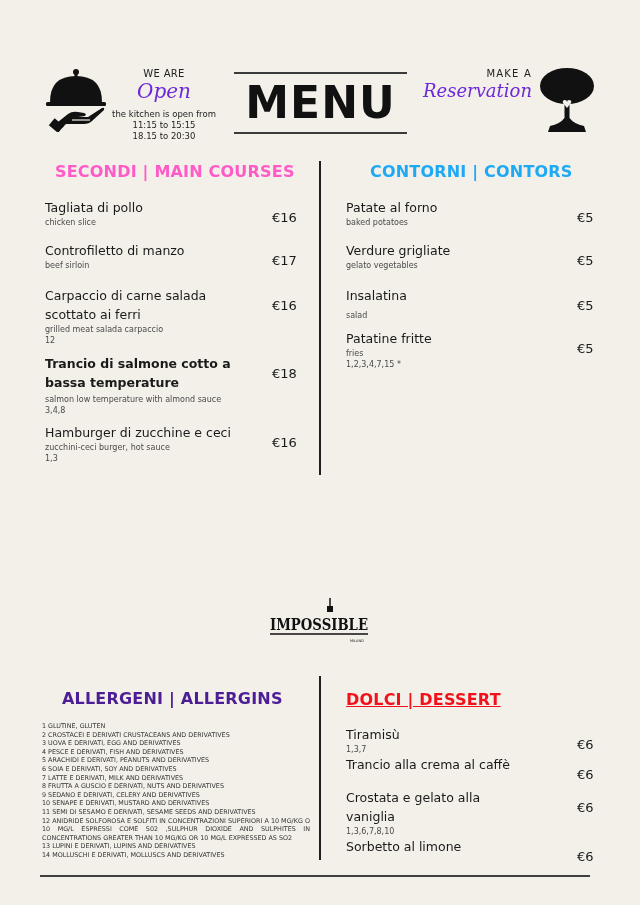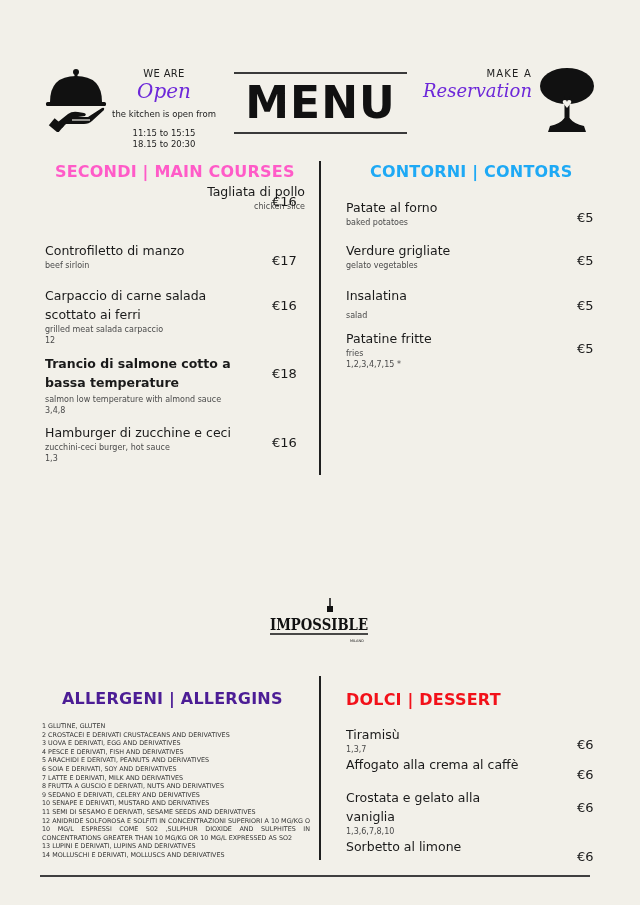--- a/index.html
+++ b/index.html
@@ -49,21 +49,21 @@
     <path d="M14 56 L24 48 Q28 45 34 46 L40 47 Q43 48 41 50 L34 51 L44 51 L58 42 Q61 41 60 44 L48 55 Q45 58 40 58 L22 58 L18 62 Z" fill="#111"></path>
     <rect x="8" y="54" width="9" height="12" transform="rotate(-50 12 60)" fill="#111"></rect>
     <line x1="28" y1="54" x2="46" y2="54" stroke="#f2f0e9" stroke-width="1.2"></line>
   </svg>
 </div>
 
 <div class="abs open-block">
   <div class="we-are">WE ARE</div>
   <div class="script open-word">Open</div>
   <div class="hours">the kitchen is open from</div>
-  <div class="hours" style="margin-top:8px">11:15 to 15:15</div>
+  <div class="hours" style="margin-top:0">11:15 to 15:15</div>
   <div class="hours" style="margin-top:0">18.15 to 20:30</div>
 </div>
 
 <div class="abs menu-box">
   <div class="menu-title">MENU</div>
 </div>
 
 <div class="abs res-block">
   <div class="make-a">MAKE A</div>
   <div class="script res-word">Reservation</div>
@@ -73,21 +73,21 @@
   <svg width="60" height="68" viewBox="0 0 60 68">
     <ellipse cx="29" cy="20" rx="27" ry="18" fill="#111"></ellipse>
     <rect x="26.5" y="30" width="5" height="24" fill="#111"></rect>
     <path d="M29 42 L25 37 Q24 34 27 34 Q29 34 29 36 Q29 34 31 34 Q34 34 33 37 Z" fill="#f2f0e9"></path>
     <path d="M26.5 52 Q22 58 12 60 L10 66 L48 66 L46 60 Q36 58 31.5 52 Z" fill="#111"></path>
   </svg>
 </div>
 
 <div class="abs section-title" style="left:55px; top:162px; color:#ff5bc8;">SECONDI | MAIN COURSES</div>
 
-<div class="item" style="left:45px; top:182px; width:260px;text-align:right;">
+<div class="item" style="left:45px; top:198px; width:260px;">
   <div class="item-name">Tagliata di pollo</div>
   <div class="item-desc">chicken slice</div>
   <div class="item-price" style="left:227px; top:0;">€16</div>
 </div>
 <div class="item" style="left:45px; top:241px; width:260px;">
   <div class="item-name">Controfiletto di manzo</div>
   <div class="item-desc">beef sirloin</div>
   <div class="item-price" style="left:227px; top:0;">€17</div>
 </div>
 <div class="item" style="left:45px; top:286px; width:260px;">
@@ -158,29 +158,29 @@
   <div>9 SEDANO E DERIVATI, CELERY AND DERIVATIVES</div>
   <div>10 SENAPE E DERIVATI, MUSTARD AND DERIVATIVES</div>
   <div>11 SEMI DI SESAMO E DERIVATI, SESAME SEEDS AND DERIVATIVES</div>
   <div>12 ANIDRIDE SOLFOROSA E SOLFITI IN CONCENTRAZIONI SUPERIORI A 10 MG/KG O 10 MG/L ESPRESSI COME S02 ,SULPHUR DIOXIDE AND SULPHITES IN CONCENTRATIONS GREATER THAN 10 MG/KG OR 10 MG/L EXPRESSED AS SO2</div>
   <div>13 LUPINI E DERIVATI, LUPINS AND DERIVATIVES</div>
   <div>14 MOLLUSCHI E DERIVATI, MOLLUSCS AND DERIVATIVES</div>
 </div>
 
 <div class="abs vdiv" style="left:319px; top:676px; height:184px;"></div>
 
-<div class="abs section-title" style="left:346px; top:690px; color:#f2111a;">DOLCI | DESSERT</div>
+<div class="abs section-title" style="left:346px; top:690px; color:#f2111a;text-decoration:underline;">DOLCI | DESSERT</div>
 
 <div class="item" style="left:346px; top:725px; width:250px;">
   <div class="item-name">Tiramisù</div>
   <div class="item-allergens">1,3,7</div>
   <div class="item-price" style="left:231px; top:0;">€6</div>
 </div>
 <div class="item" style="left:346px; top:755px; width:250px;">
-  <div class="item-name">Affogato alla crema al caffè</div>
+  <div class="item-name">Trancio alla crema al caffè</div>
   <div class="item-price" style="left:231px; top:0;">€6</div>
 </div>
 <div class="item" style="left:346px; top:788px; width:250px;">
   <div class="item-name" style="width:160px;">Crostata e gelato alla vaniglia</div>
   <div class="item-allergens">1,3,6,7,8,10</div>
   <div class="item-price" style="left:231px; top:0;">€6</div>
 </div>
 <div class="item" style="left:346px; top:837px; width:250px;">
   <div class="item-name">Sorbetto al limone</div>
   <div class="item-price" style="left:231px; top:0;">€6</div>

